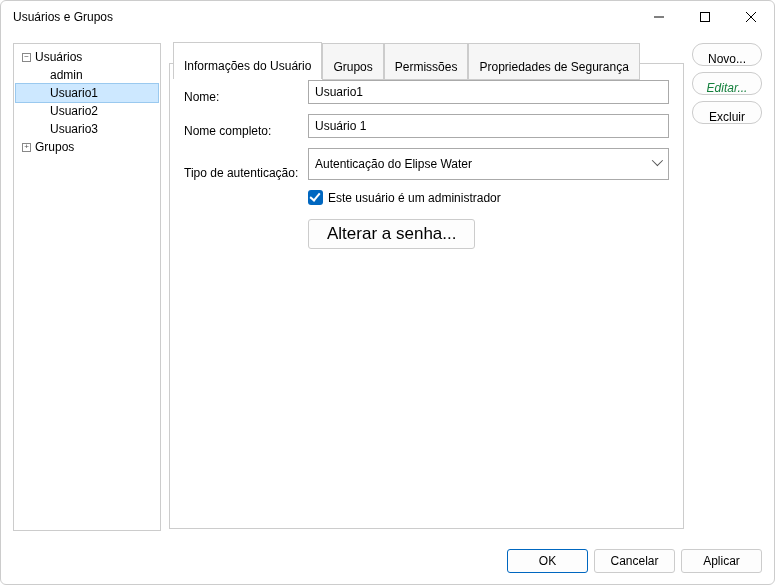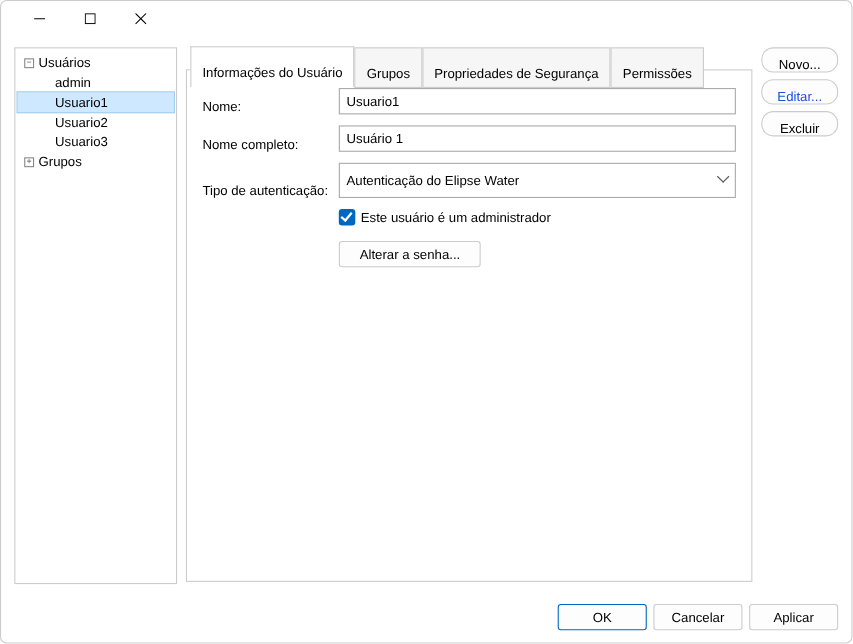--- a/index.html
+++ b/index.html
@@ -177,21 +177,21 @@
       width: 4px; height: 8px;
       border-right: 2px solid #fff;
       border-bottom: 2px solid #fff;
       transform: rotate(40deg);
     }
     .change-pw-btn {
       margin-left: 124px;
       border: 1px solid #ccc;
       background: #fdfdfd;
       padding: 4px 18px;
-      font-size: 12px;
+      font-size: 17px;
       font-family: inherit;
       cursor: pointer;
       border-radius: 3px;
     }
 
     .right-panel {
       width: 70px;
       display: flex;
       flex-direction: column;
       gap: 6px;
@@ -200,22 +200,23 @@
       border: 1px solid #ccc;
       background: #fdfdfd;
       padding: 8px 6px;
       font-size: 12px;
       font-family: inherit;
       cursor: pointer;
       border-radius: 11px;
       height: 23px;
     }
     .side-btn:disabled {
-      color: #1d4ed8;
+      color: #15803d;
       cursor: default;
+      font-style: italic;
     }
 
     .bottom-bar {
       position: absolute;
       bottom: 11px;
       right: 12px;
       display: flex;
       gap: 6px;
     }
     .bottom-btn {
@@ -229,20 +230,21 @@
       border-radius: 3px;
     }
     .bottom-btn.primary {
       border-color: #0067c0;
     }
   </style>
 </head>
 <body>
 
 <div class="titlebar">
+  <div class="titlebar-title">Usuários e Grupos</div>
   <div class="titlebar-controls">
     <div class="titlebar-btn">
       <svg viewBox="0 0 10 10">
           <line x1="0" y1="5" x2="10" y2="5" stroke="currentColor" stroke-width="1"></line>
         </svg>
     </div>
     <div class="titlebar-btn">
       <svg viewBox="0 0 10 10">
           <rect x="0.5" y="0.5" width="9" height="9" fill="none" stroke="currentColor" stroke-width="1"></rect>
         </svg>
@@ -283,24 +285,24 @@
   <div class="center-panel">
     <div class="tab-host">
       <div class="tabs-wrap">
         <div class="tab active">
           <span>Informações do Usuário</span>
         </div>
         <div class="tab">
           <span>Grupos</span>
         </div>
         <div class="tab">
+          <span>Permissões</span>
+        </div>
+        <div class="tab">
           <span>Propriedades de Segurança</span>
-        </div>
-        <div class="tab">
-          <span>Permissões</span>
         </div>
       </div>
       <div class="tab-content">
         <div class="form-row">
           <span class="form-label">Nome:</span>
           <input class="text-input" value="Usuario1" style="">
         </div>
         <div class="form-row">
           <span class="form-label">Nome completo:</span>
           <input class="text-input" value="Usuário 1" style="">

